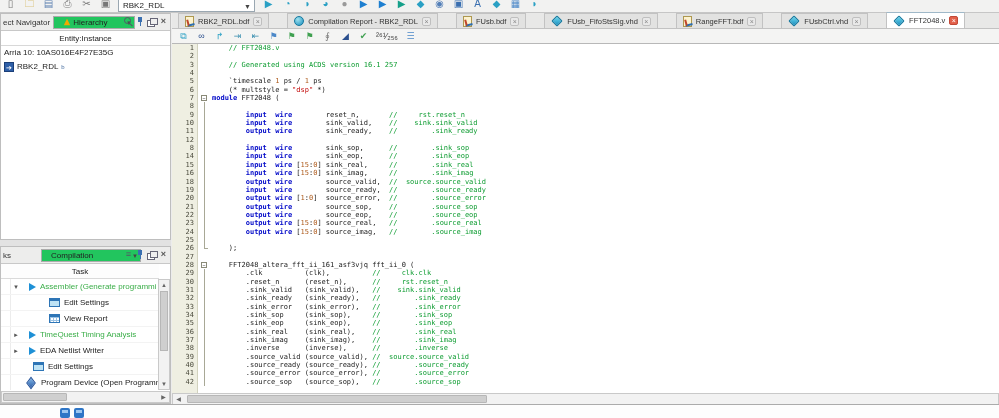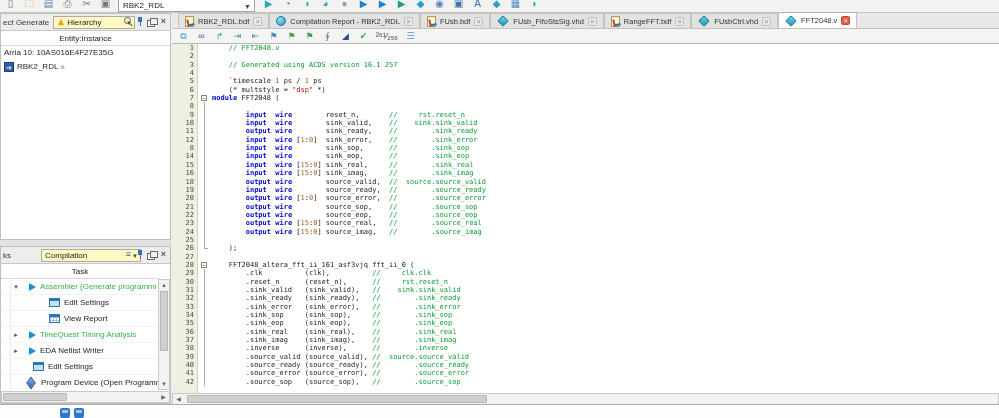--- a/index.html
+++ b/index.html
@@ -11,21 +11,21 @@
   .tt-icons { position:absolute; top:-4px; display:flex; gap:6px; align-items:center; }
   .tt-ic { width:13px; height:14px; font-size:10px; line-height:15px; text-align:center; }
   .tt-combo { position:absolute; left:118px; top:-3px; width:137px; height:15px; background:#fff; border:1px solid #9AA7B1; font-size:8px; line-height:16px; padding-left:4px; color:#222; }
   .tt-combo .arr { position:absolute; right:3px; top:1px; color:#444; font-size:7px; }
 
   
   .leftcol { position:absolute; left:0; top:13px; width:171px; height:391px; background:#E9E9E9; border-right:1px solid #AFAFAF; }
   .panel { position:absolute; left:0; background:#FFF; border:1px solid #BEBEBE; }
   .panel-header { position:relative; height:17px; background:#EDEDEC; border-bottom:1px solid #C8C8C8; }
   .ph-label { position:absolute; left:2px; top:4px; color:#333; font-size:8px; }
-  .ph-combo { position:absolute; height:13px; top:2px; background:#fef9c3; border:1px solid #ABABAB; font-size:8px; line-height:12px; padding-left:3px; color:#222; }
+  .ph-combo { position:absolute; height:13px; top:2px; background:#22c55e; border:1px solid #ABABAB; font-size:8px; line-height:12px; padding-left:9px; color:#222; }
   .ph-combo .arr { position:absolute; right:2px; top:0; font-size:6px; color:#444; }
   .ph-icons { position:absolute; right:2px; top:3px; display:flex; gap:3px; align-items:center; }
 
   .nav-panel { top:0; width:171px; height:227px; }
   .col-header { height:15px; border-bottom:1px solid #D8D8D8; text-align:center; font-size:8px; color:#222; line-height:15px; }
   .nav-row { height:14px; line-height:14px; white-space:nowrap; font-size:8px; color:#222; padding-left:3px; display:flex; align-items:center; gap:3px; }
 
   .splitter { position:absolute; left:0; top:227px; width:171px; height:6px; background:#E2E2E2; }
 
   .tasks-panel { top:233px; width:171px; height:158px; }
@@ -66,21 +66,21 @@
   .hscroll { position:absolute; height:12px; background:#F2F2F2; border:1px solid #C9C9C9; }
   .hthumb { position:absolute; top:1px; height:8px; background:#CFCFCF; border:1px solid #B7B7B7; border-radius:1px; }
   .sbtn { position:absolute; width:11px; height:10px; top:0; background:#F2F2F2; text-align:center; line-height:10px; font-size:6px; color:#666; }
   .vscroll { position:absolute; width:12px; background:#F2F2F2; border:1px solid #C9C9C9; }
   .vthumb { position:absolute; left:1px; width:8px; background:#CFCFCF; border:1px solid #B7B7B7; }
   .vbtn { position:absolute; left:0; width:10px; height:10px; text-align:center; line-height:10px; font-size:6px; color:#666; }
 
   
   .editor { position:absolute; left:172px; top:13px; width:827px; height:391px; background:#fff; }
   .tabbar { position:absolute; left:0; top:0; width:100%; height:16px; background:#E8E8E7; border-bottom:1px solid #C2C2C2; display:flex; align-items:flex-end; }
-  .tab { height:15px; display:flex; align-items:center; gap:4px; padding:0 6px; background:#E2E2E1; border:1px solid #C2C2C2; border-bottom:none; margin-right:0; font-size:7.5px; color:#333; white-space:nowrap; }
+  .tab { height:15px; display:flex; align-items:center; gap:4px; padding:0 6px; background:#E2E2E1; border:1px solid #C2C2C2; border-bottom:none; margin-right:18px; font-size:7.5px; color:#333; white-space:nowrap; }
   .tab.active { background:#FFF; height:16px; border-top:1px solid #9FB8C8; }
   .tab-close { width:9px; height:9px; background:#E9E9E9; border:1px solid #BFBFBF; border-radius:2px; font-size:7px; line-height:8px; text-align:center; color:#888; }
   .tab.active .tab-close { background:#E2604A; border-color:#C24836; color:#fff; }
 
   .edtoolbar { position:absolute; left:0; top:16px; width:100%; height:15px; background:#F4F4F3; border-bottom:1px solid #B8B8B8; display:flex; align-items:center; gap:7px; padding-left:6px; }
   .et-ic { font-size:9px; line-height:13px; text-align:center; min-width:11px; }
 
   .codewrap { position:absolute; left:0; top:31px; width:100%; height:351px; background:#fff; overflow:hidden; }
   .gutterbg { position:absolute; left:0; top:0; width:26px; height:100%; background:#EFEFE2; border-right:1px solid #D2D2BE; }
   .codeline { position:relative; height:8.357px; white-space:pre; font-family:"DejaVu Sans Mono","Liberation Mono",monospace; font-size:7px; line-height:8.357px; }
@@ -135,21 +135,21 @@
       <span class="tt-ic" style="color: rgb(42, 160, 196);">◆</span>
       <span class="tt-ic" style="color: rgb(76, 136, 200);">▦</span>
       <span class="tt-ic" style="color: rgb(42, 160, 196);">◗</span>
     </div>
 </div>
 
 <div class="leftcol">
 
   <div class="panel nav-panel">
     <div class="panel-header">
-      <span class="ph-label">ect Generate</span>
+      <span class="ph-label">ect Navigator</span>
       <div class="ph-combo" style="left:52px;width:82px">
         <span class="ic ic-warn" style="transform:scale(.8);vertical-align:-1px"></span>
         <span>Hierarchy</span>
         <span class="arr">▼</span>
       </div>
       <div class="ph-icons">
         <span class="ic ic-search"></span>
         <span class="ic ic-pin"></span>
         <span class="ic ic-float"></span>
         <span class="ic ic-close">×</span>
@@ -289,21 +289,21 @@
         <div class="codeline"><span class="ln">2</span><span class="foldcol"></span><span class="codetext"></span></div>
         <div class="codeline"><span class="ln">3</span><span class="foldcol"></span><span class="codetext">    <span class="com">// Generated using ACDS version 16.1 257</span></span></div>
         <div class="codeline"><span class="ln">4</span><span class="foldcol"></span><span class="codetext"></span></div>
         <div class="codeline"><span class="ln">5</span><span class="foldcol"></span><span class="codetext">    `timescale <span class="num">1</span> ps / <span class="num">1</span> ps</span></div>
         <div class="codeline"><span class="ln">6</span><span class="foldcol"></span><span class="codetext">    (* multstyle = <span class="str">"dsp"</span> *)</span></div>
         <div class="codeline"><span class="ln">7</span><span class="foldcol"><span class="foldbox">−</span></span><span class="codetext"><span class="kw">module</span> FFT2048 (</span></div>
         <div class="codeline"><span class="ln">8</span><span class="foldcol"><span class="foldline"></span></span></div>
         <div class="codeline"><span class="ln">9</span><span class="foldcol"><span class="foldline"></span></span><span class="codetext">        <span class="kw">input</span>  <span class="kw">wire</span>        reset_n,       <span class="com">//     rst.reset_n</span></span></div>
         <div class="codeline"><span class="ln">10</span><span class="foldcol"><span class="foldline"></span></span><span class="codetext">        <span class="kw">input</span>  <span class="kw">wire</span>        sink_valid,    <span class="com">//    sink.sink_valid</span></span></div>
         <div class="codeline"><span class="ln">11</span><span class="foldcol"><span class="foldline"></span></span><span class="codetext">        <span class="kw">output</span> <span class="kw">wire</span>        sink_ready,    <span class="com">//        .sink_ready</span></span></div>
-        <div class="codeline"><span class="ln">12</span><span class="foldcol"><span class="foldline"></span></span><span class="codetext">        <span class="kw">input</span>  <span class="kw">wire</span> [<span class="num">1</span>:<span class="num">0</span>]  sink_error,    <span class="com">//        .sink_error</span></span></div>
+        <div class="codeline"><span class="ln">12</span><span class="foldcol"><span class="foldline"></span></span></div>
         <div class="codeline"><span class="ln">8</span><span class="foldcol"><span class="foldline"></span></span><span class="codetext">        <span class="kw">input</span>  <span class="kw">wire</span>        sink_sop,      <span class="com">//        .sink_sop</span></span></div>
         <div class="codeline"><span class="ln">14</span><span class="foldcol"><span class="foldline"></span></span><span class="codetext">        <span class="kw">input</span>  <span class="kw">wire</span>        sink_eop,      <span class="com">//        .sink_eop</span></span></div>
         <div class="codeline"><span class="ln">15</span><span class="foldcol"><span class="foldline"></span></span><span class="codetext">        <span class="kw">input</span>  <span class="kw">wire</span> [<span class="num">15</span>:<span class="num">0</span>] sink_real,     <span class="com">//        .sink_real</span></span></div>
         <div class="codeline"><span class="ln">16</span><span class="foldcol"><span class="foldline"></span></span><span class="codetext">        <span class="kw">input</span>  <span class="kw">wire</span> [<span class="num">15</span>:<span class="num">0</span>] sink_imag,     <span class="com">//        .sink_imag</span></span></div>
         <div class="codeline"><span class="ln">18</span><span class="foldcol"><span class="foldline"></span></span><span class="codetext">        <span class="kw">output</span> <span class="kw">wire</span>        source_valid,  <span class="com">//  source.source_valid</span></span></div>
         <div class="codeline"><span class="ln">19</span><span class="foldcol"><span class="foldline"></span></span><span class="codetext">        <span class="kw">input</span>  <span class="kw">wire</span>        source_ready,  <span class="com">//        .source_ready</span></span></div>
         <div class="codeline"><span class="ln">20</span><span class="foldcol"><span class="foldline"></span></span><span class="codetext">        <span class="kw">output</span> <span class="kw">wire</span> [<span class="num">1</span>:<span class="num">0</span>]  source_error,  <span class="com">//        .source_error</span></span></div>
         <div class="codeline"><span class="ln">21</span><span class="foldcol"><span class="foldline"></span></span><span class="codetext">        <span class="kw">output</span> <span class="kw">wire</span>        source_sop,    <span class="com">//        .source_sop</span></span></div>
         <div class="codeline"><span class="ln">22</span><span class="foldcol"><span class="foldline"></span></span><span class="codetext">        <span class="kw">output</span> <span class="kw">wire</span>        source_eop,    <span class="com">//        .source_eop</span></span></div>
         <div class="codeline"><span class="ln">23</span><span class="foldcol"><span class="foldline"></span></span><span class="codetext">        <span class="kw">output</span> <span class="kw">wire</span> [<span class="num">15</span>:<span class="num">0</span>] source_real,   <span class="com">//        .source_real</span></span></div>

